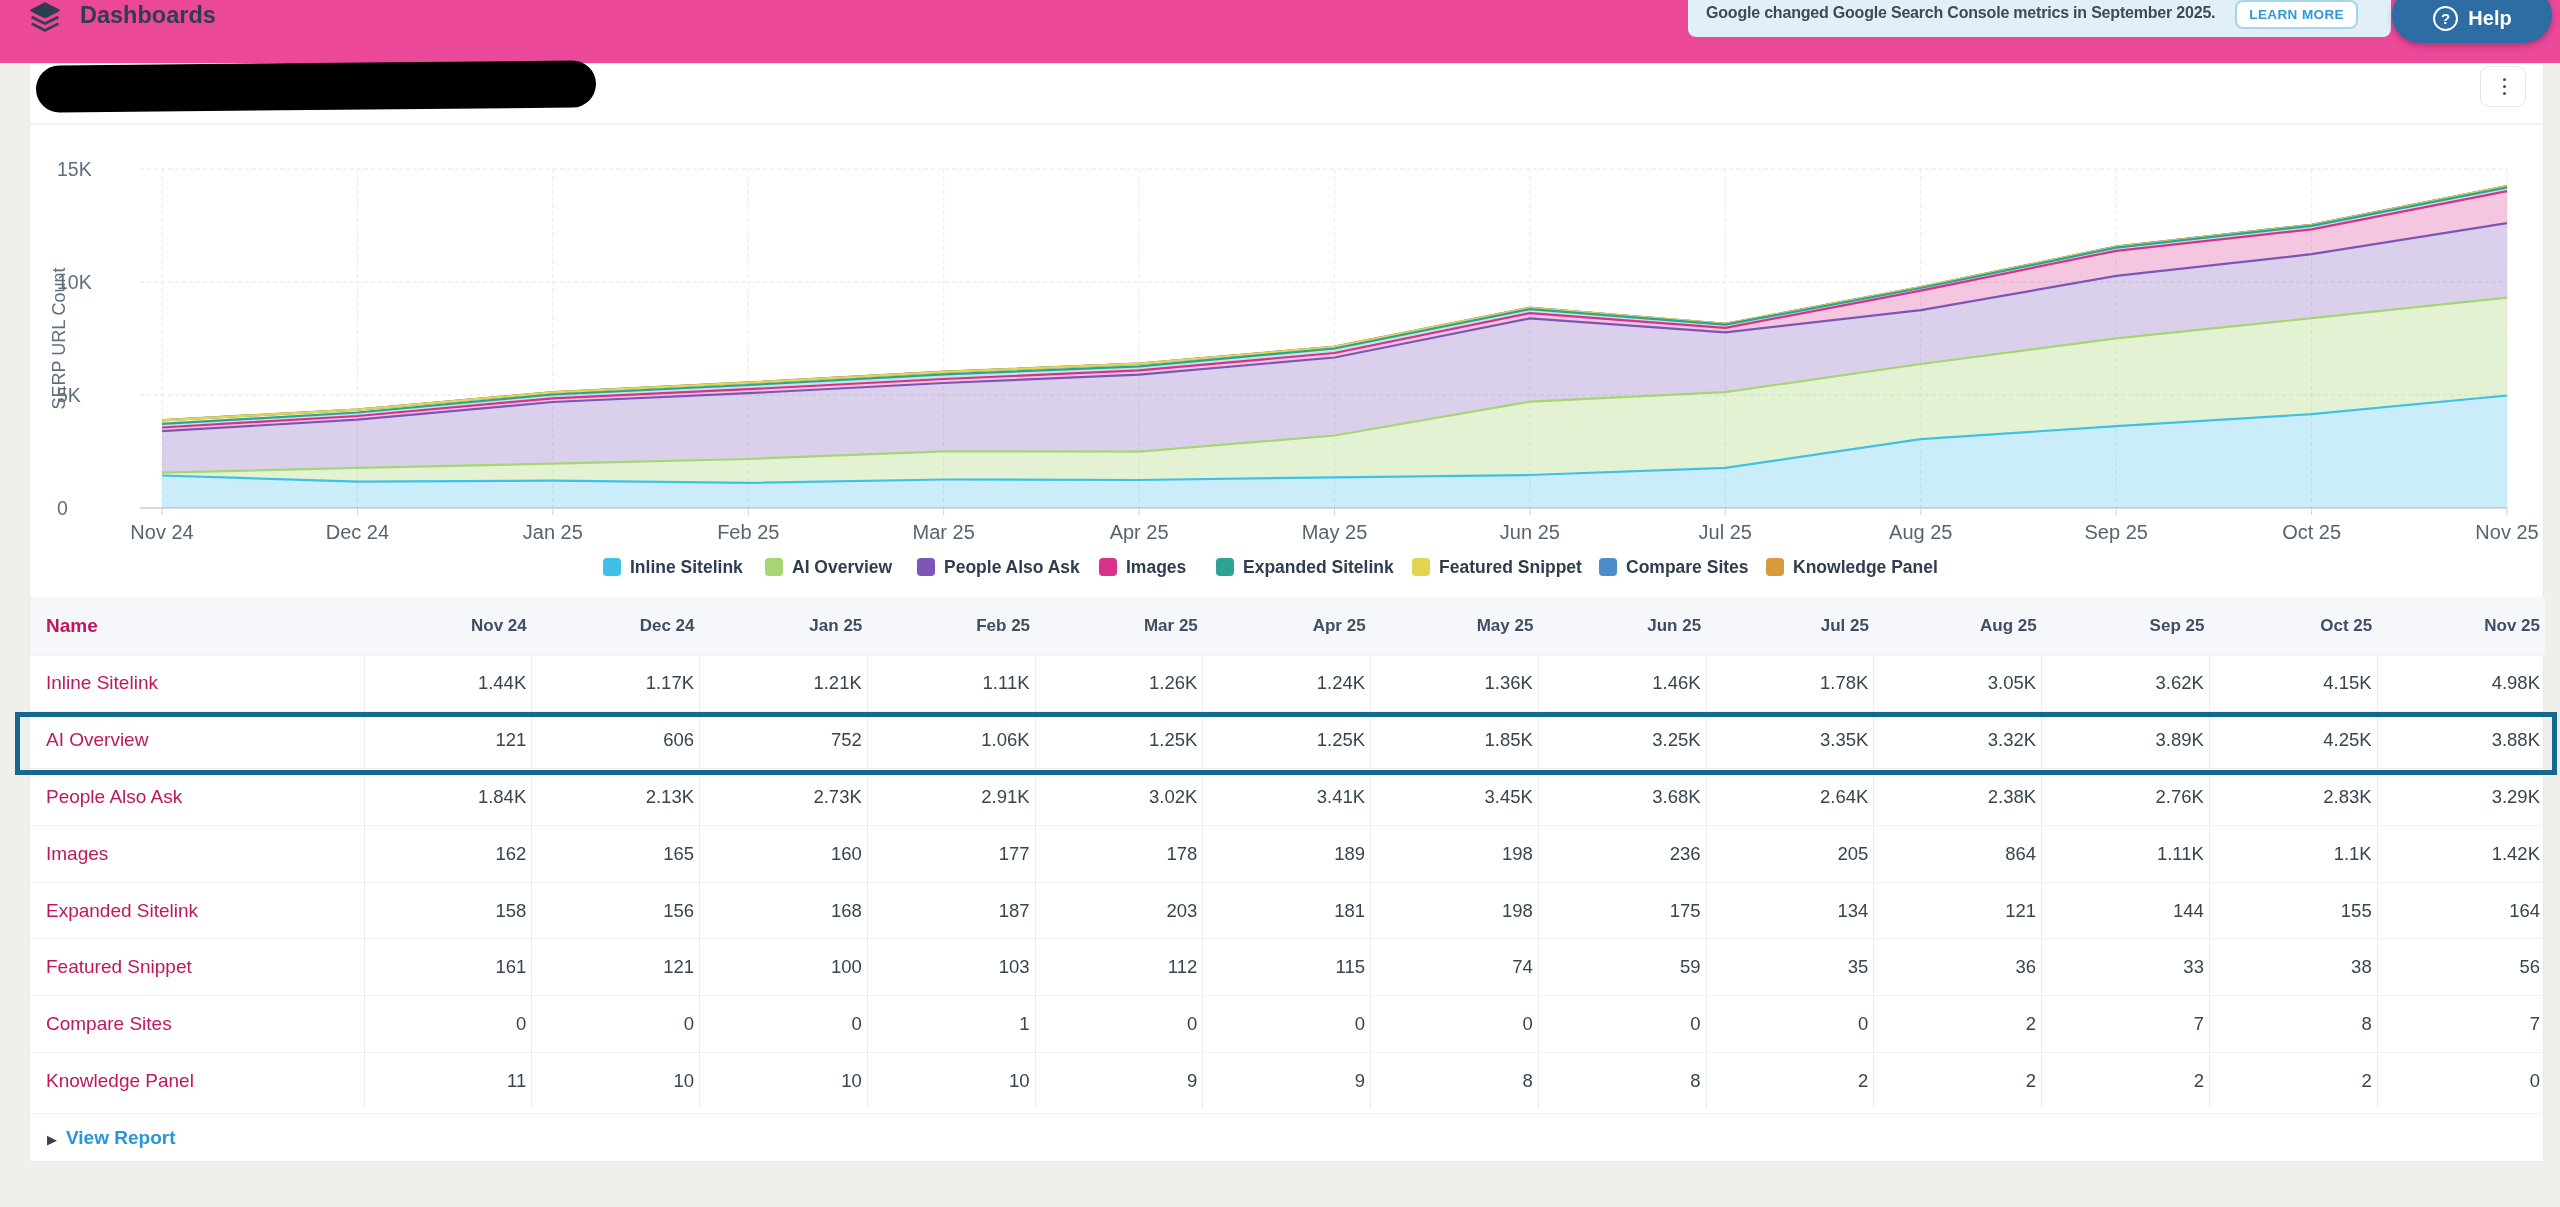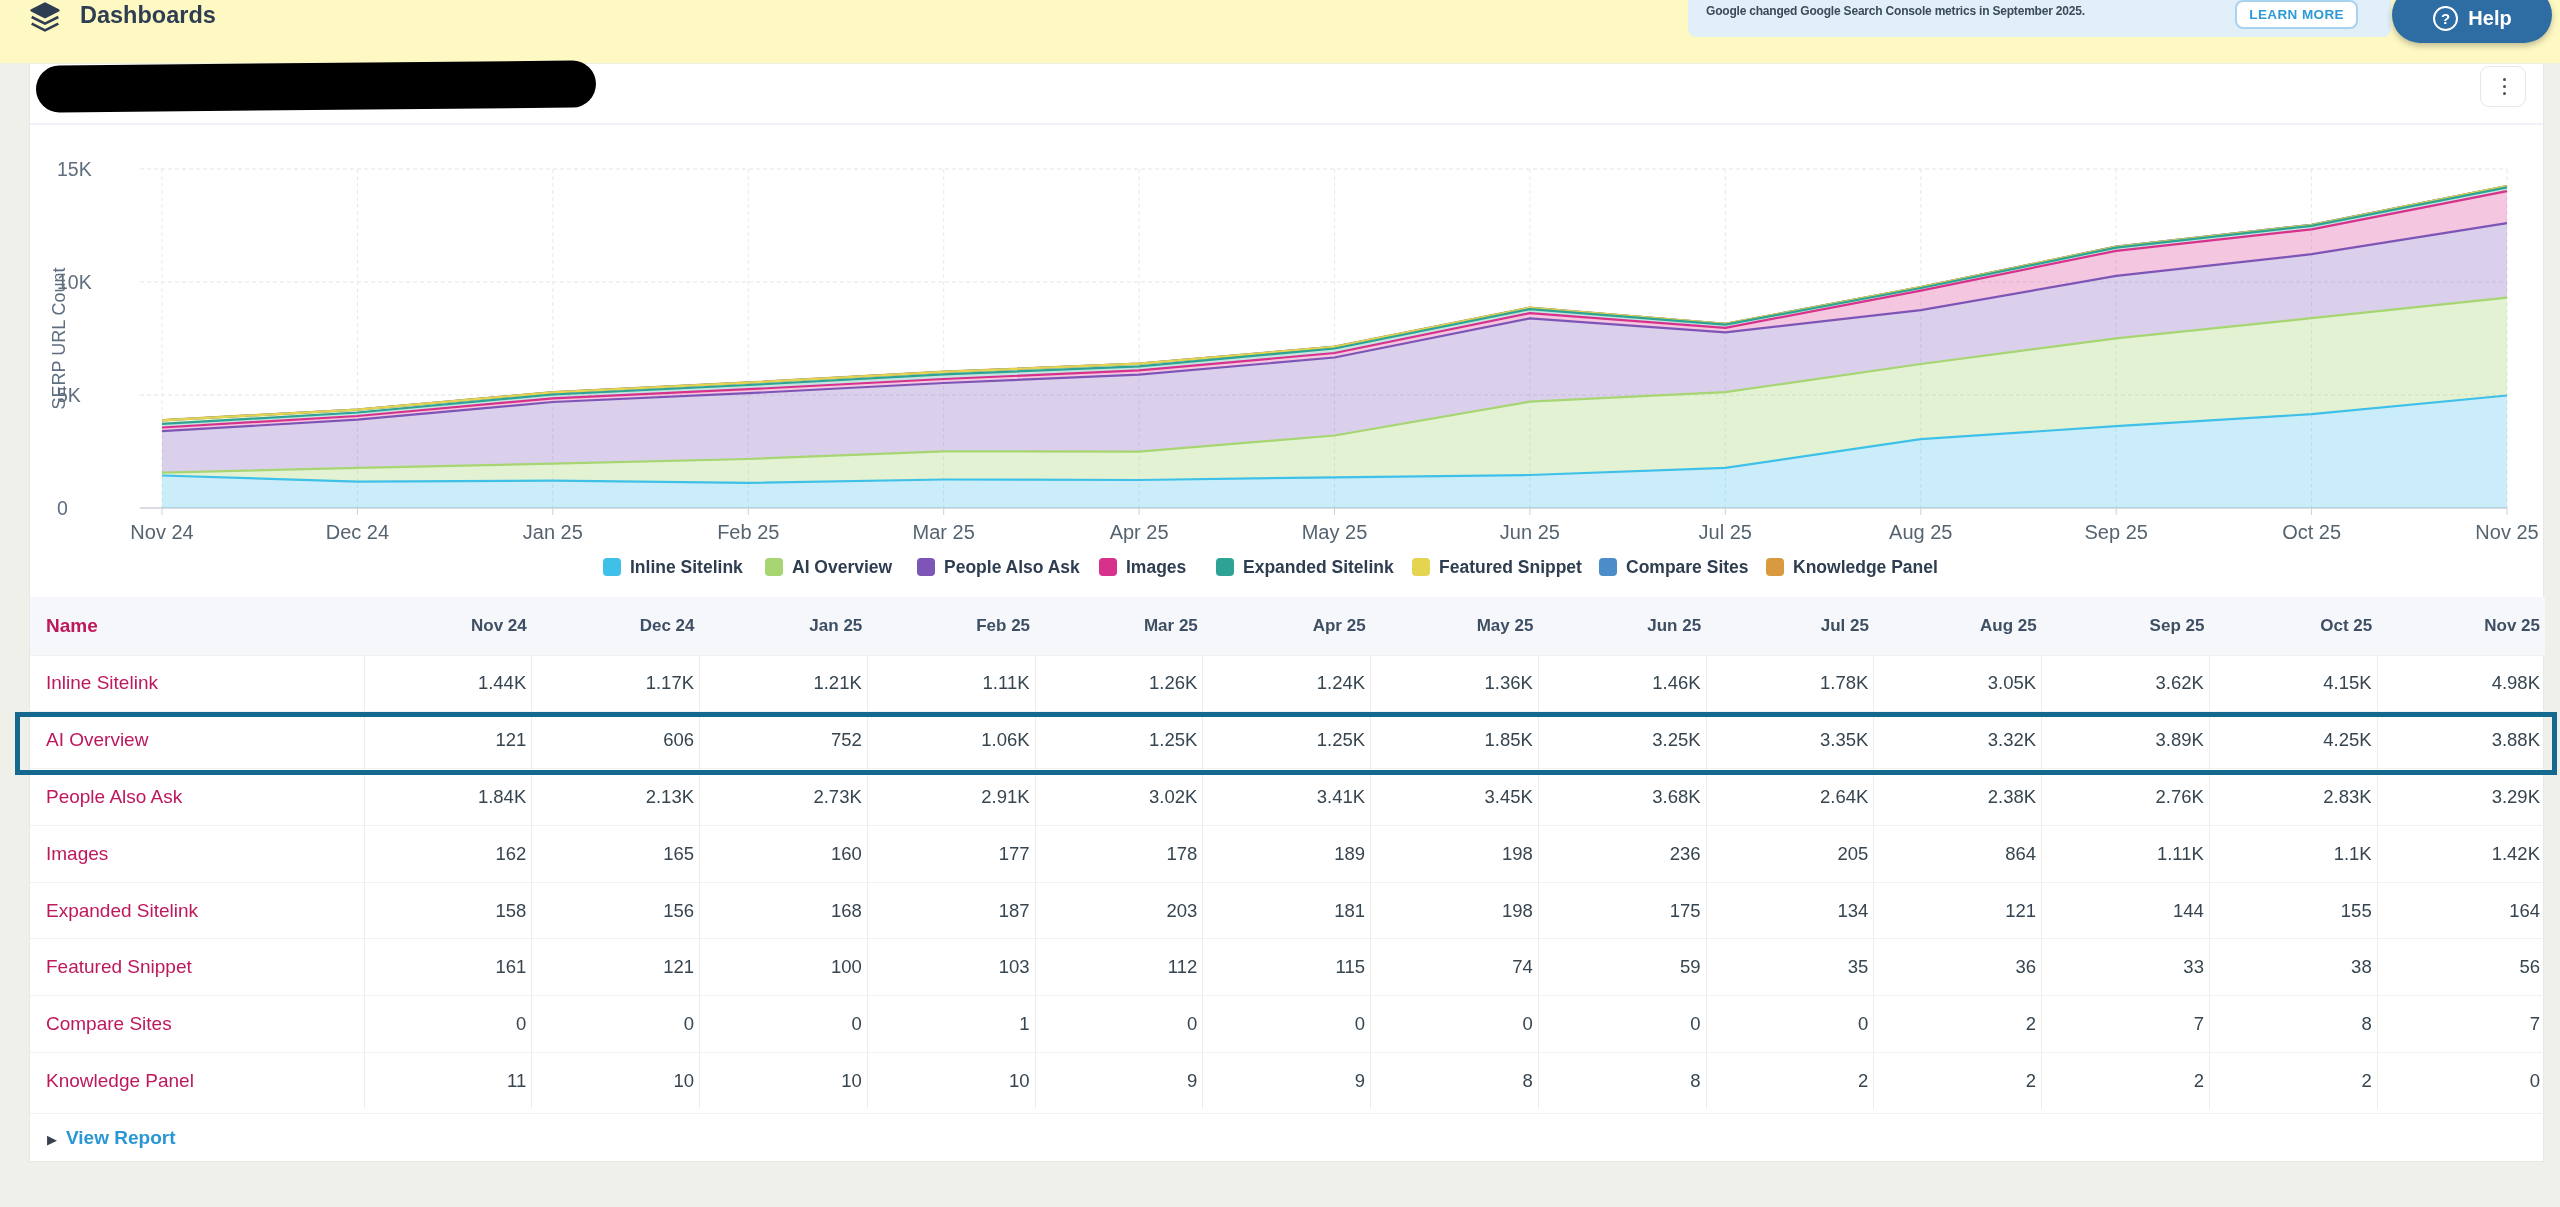--- a/index.html
+++ b/index.html
@@ -1,18 +1,18 @@
 <!DOCTYPE html>
 <html><head><meta charset="utf-8"><style>
 * {margin:0; padding:0; box-sizing:border-box;}
 html,body {width:2560px; height:1207px; overflow:hidden; font-family:"Liberation Sans",sans-serif; background:#f0f0eb;}
-#topbar {position:absolute; left:0; top:0; width:2560px; height:64px; background:#fef9c3; border-bottom:1px solid #eeeee4;}
+#topbar {position:absolute; left:0; top:0; width:2560px; height:64px; background:#ec4899; border-bottom:1px solid #eeeee4;}
 #dashtitle {position:absolute; left:80px; top:2px; font-size:23.5px; font-weight:700; color:#2e3d52;}
 #banner {position:absolute; left:1688px; top:-10px; width:703px; height:47px; background:#e0eff8; border-radius:8px;}
-#bannertext {position:absolute; left:18px; top:14px; font-size:12px; font-weight:600; letter-spacing:-0.2px; color:#3c4a59;}
+#bannertext {position:absolute; left:18px; top:14px; font-size:16px; font-weight:600; letter-spacing:-0.2px; color:#3c4a59;}
 #learnmore {position:absolute; right:33px; top:10px; height:29px; padding:0 12px; background:#fff; border:2px solid #a8d3ee; border-radius:8px; font-size:13.5px; font-weight:700; color:#2e9ad8; letter-spacing:.4px; line-height:26px;}
 #helpbtn {position:absolute; left:2392px; top:-13px; width:160px; height:56px; border-radius:28px; background:#2d6da3; box-shadow:0 3px 6px rgba(0,0,0,.25); display:flex; align-items:center; justify-content:center; padding-top:6px; gap:9px;}
 #helpbtn span {color:#fff; font-size:20px; font-weight:700;}
 #card {position:absolute; left:29px; top:64px; width:2515px; height:1098px; background:#fff; border:1px solid #e9e9e3; border-top:none;}
 #chead {position:absolute; left:0; top:0; width:100%; height:61px; border-bottom:2px solid #f1f1f7;}
 #redact {position:absolute; left:6px; top:-1px; width:560px; height:47px; border-radius:24px; background:#000; transform:rotate(-0.55deg);}
 #kebab {position:absolute; left:2450px; top:2px; width:46px; height:41px; border:1px solid #e7e7e7; border-radius:9px; background:#fff;}
 #kebab i {position:absolute; left:21.5px; width:3.4px; height:3.4px; border-radius:2px; background:#4f4f4f;}
 #chartsvg {position:absolute; left:0; top:61px;}
 .ylab {position:absolute; width:60px; left:27px; text-align:left; font-size:19.5px; color:#5f6e7e; line-height:20px;}

